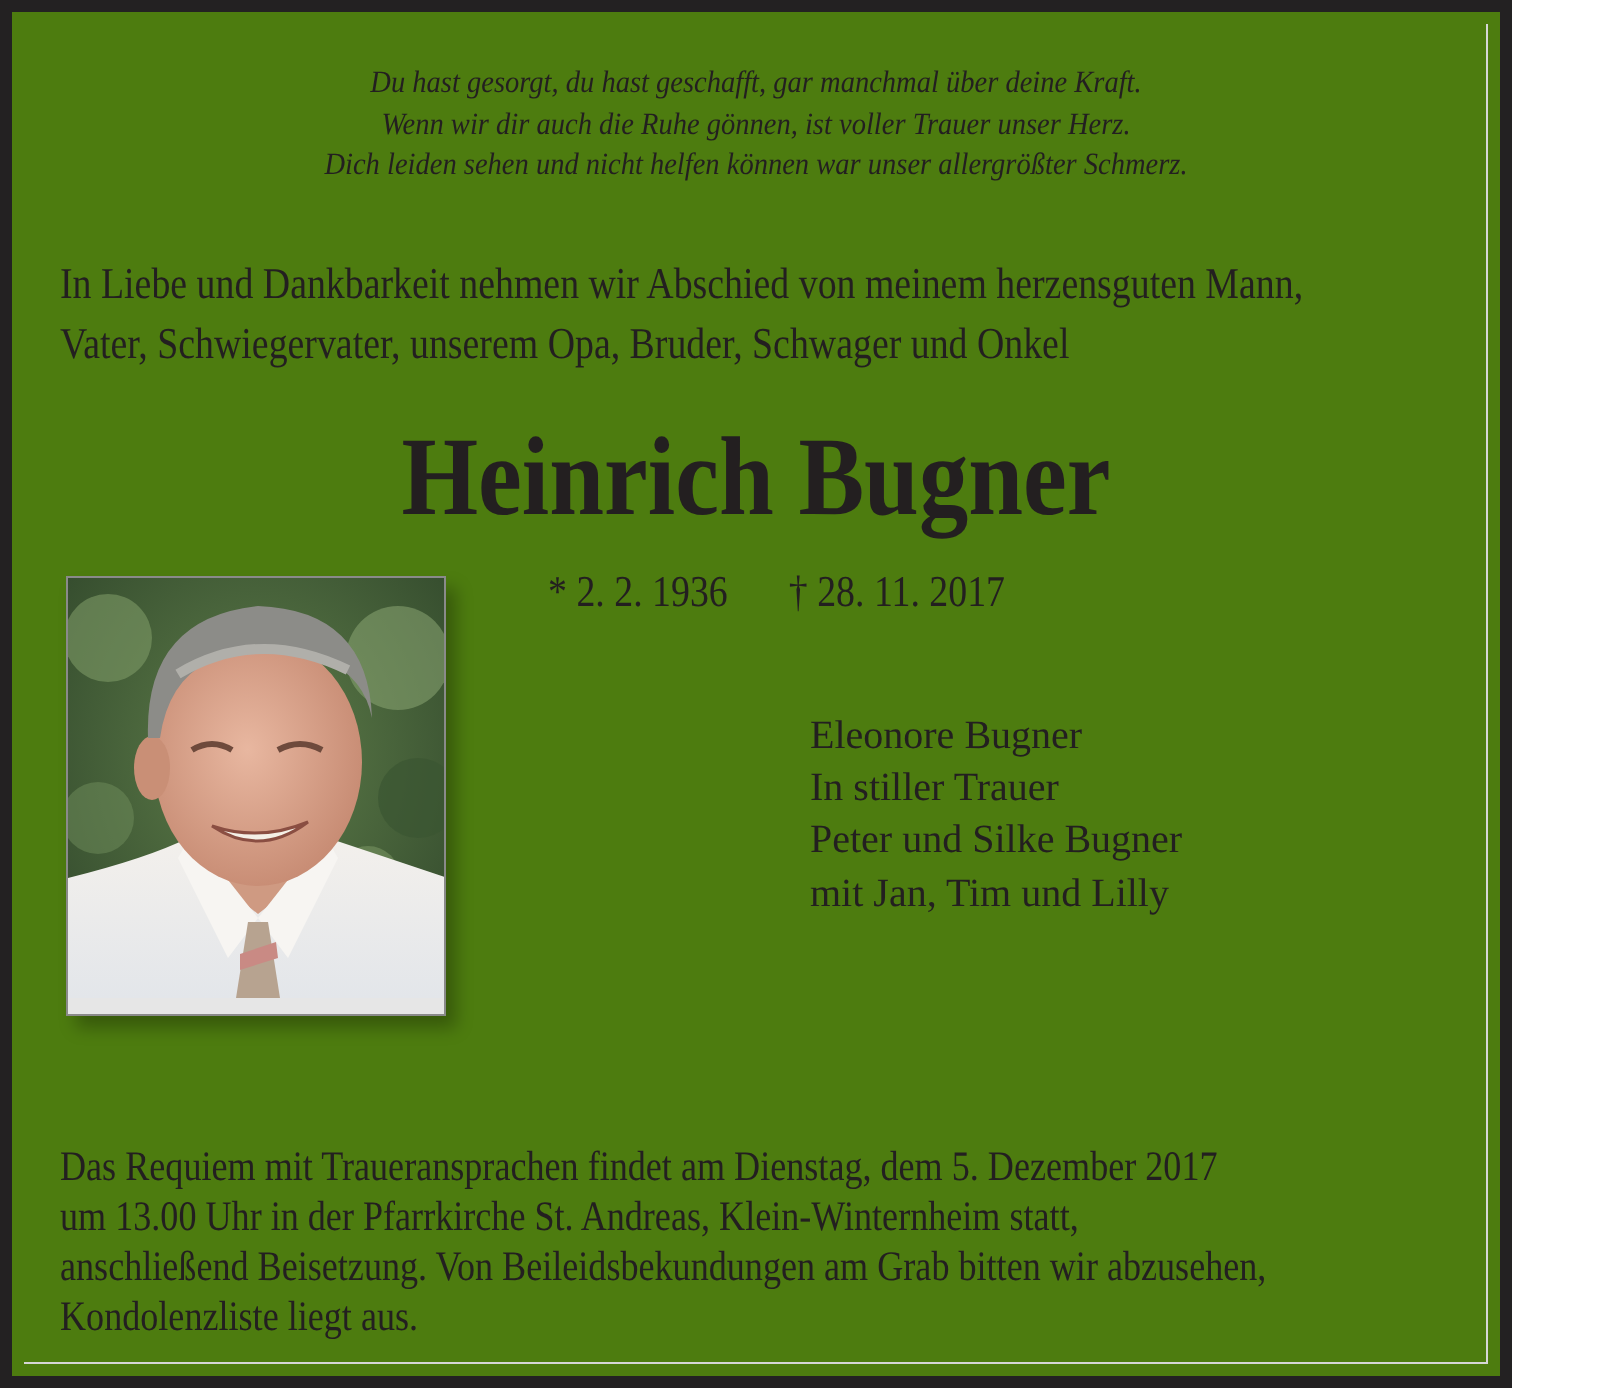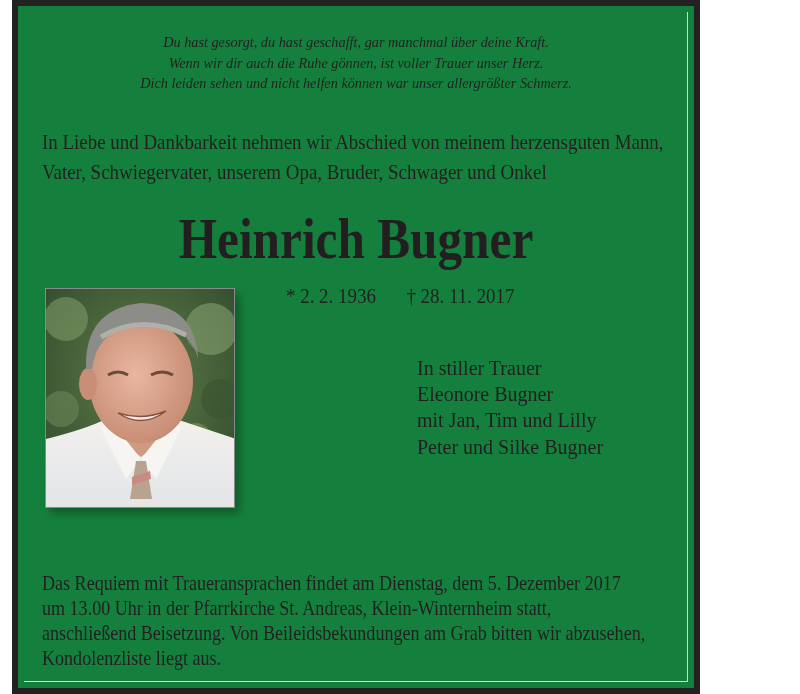--- a/index.html
+++ b/index.html
@@ -1,22 +1,22 @@
 <!DOCTYPE html>
 <html><head>
   <meta charset="utf-8">
   <style>
     html, body { margin: 0; padding: 0; background: #ffffff; }
     body { width: 800px; height: 694px; overflow: hidden; }
     .frame {
-      position: absolute; left: 12px; top: 0;
-      width: 688px; height: 694px;
+      position: absolute; left: 0; top: 0;
+      width: 756px; height: 694px;
       box-sizing: border-box;
       border: 6px solid #232122;
-      background: #15803d;
+      background: #4d7c0f;
     }
     .inner-line {
       position: absolute; left: 6px; top: 6px; right: 6px; bottom: 6px;
       border-right: 1px solid #d6d6d6; border-bottom: 1px solid #d6d6d6;
       pointer-events: none;
     }
     .serif { font-family: "Liberation Serif", "DejaVu Serif", serif; color: #231f20; }
     .poem {
       position: absolute; left: 0; right: 0; top: 26px;
       text-align: center; font-style: italic;
@@ -126,24 +126,24 @@
       <path d="M62 86 Q72 80 82 86" stroke="#6e4a3c" stroke-width="3" fill="none"></path>
       <path d="M105 86 Q116 80 127 86" stroke="#6e4a3c" stroke-width="3" fill="none"></path>
 
       <path d="M72 124 Q96 140 120 122 Q96 132 72 124 Z" fill="#f4efe6" stroke="#8a4e42" stroke-width="1.5"></path>
 
       <rect x="0" y="210" width="190" height="10" fill="#e6e6e6"></rect>
     </svg>
   </div>
 
   <div class="mourners serif">
+    <div>Eleonore Bugner</div>
     <div>In stiller Trauer</div>
-    <div>Eleonore Bugner</div>
+    <div>Peter und Silke Bugner</div>
     <div>mit Jan, Tim und Lilly</div>
-    <div>Peter und Silke Bugner</div>
   </div>
 
   <div class="service serif">
     <div>Das Requiem mit Traueransprachen findet am Dienstag, dem 5. Dezember 2017</div>
     <div>um 13.00 Uhr in der Pfarrkirche St. Andreas, Klein-Winternheim statt,</div>
     <div>anschließend Beisetzung. Von Beileidsbekundungen am Grab bitten wir abzusehen,</div>
     <div>Kondolenzliste liegt aus.</div>
   </div>
 </div>
 

